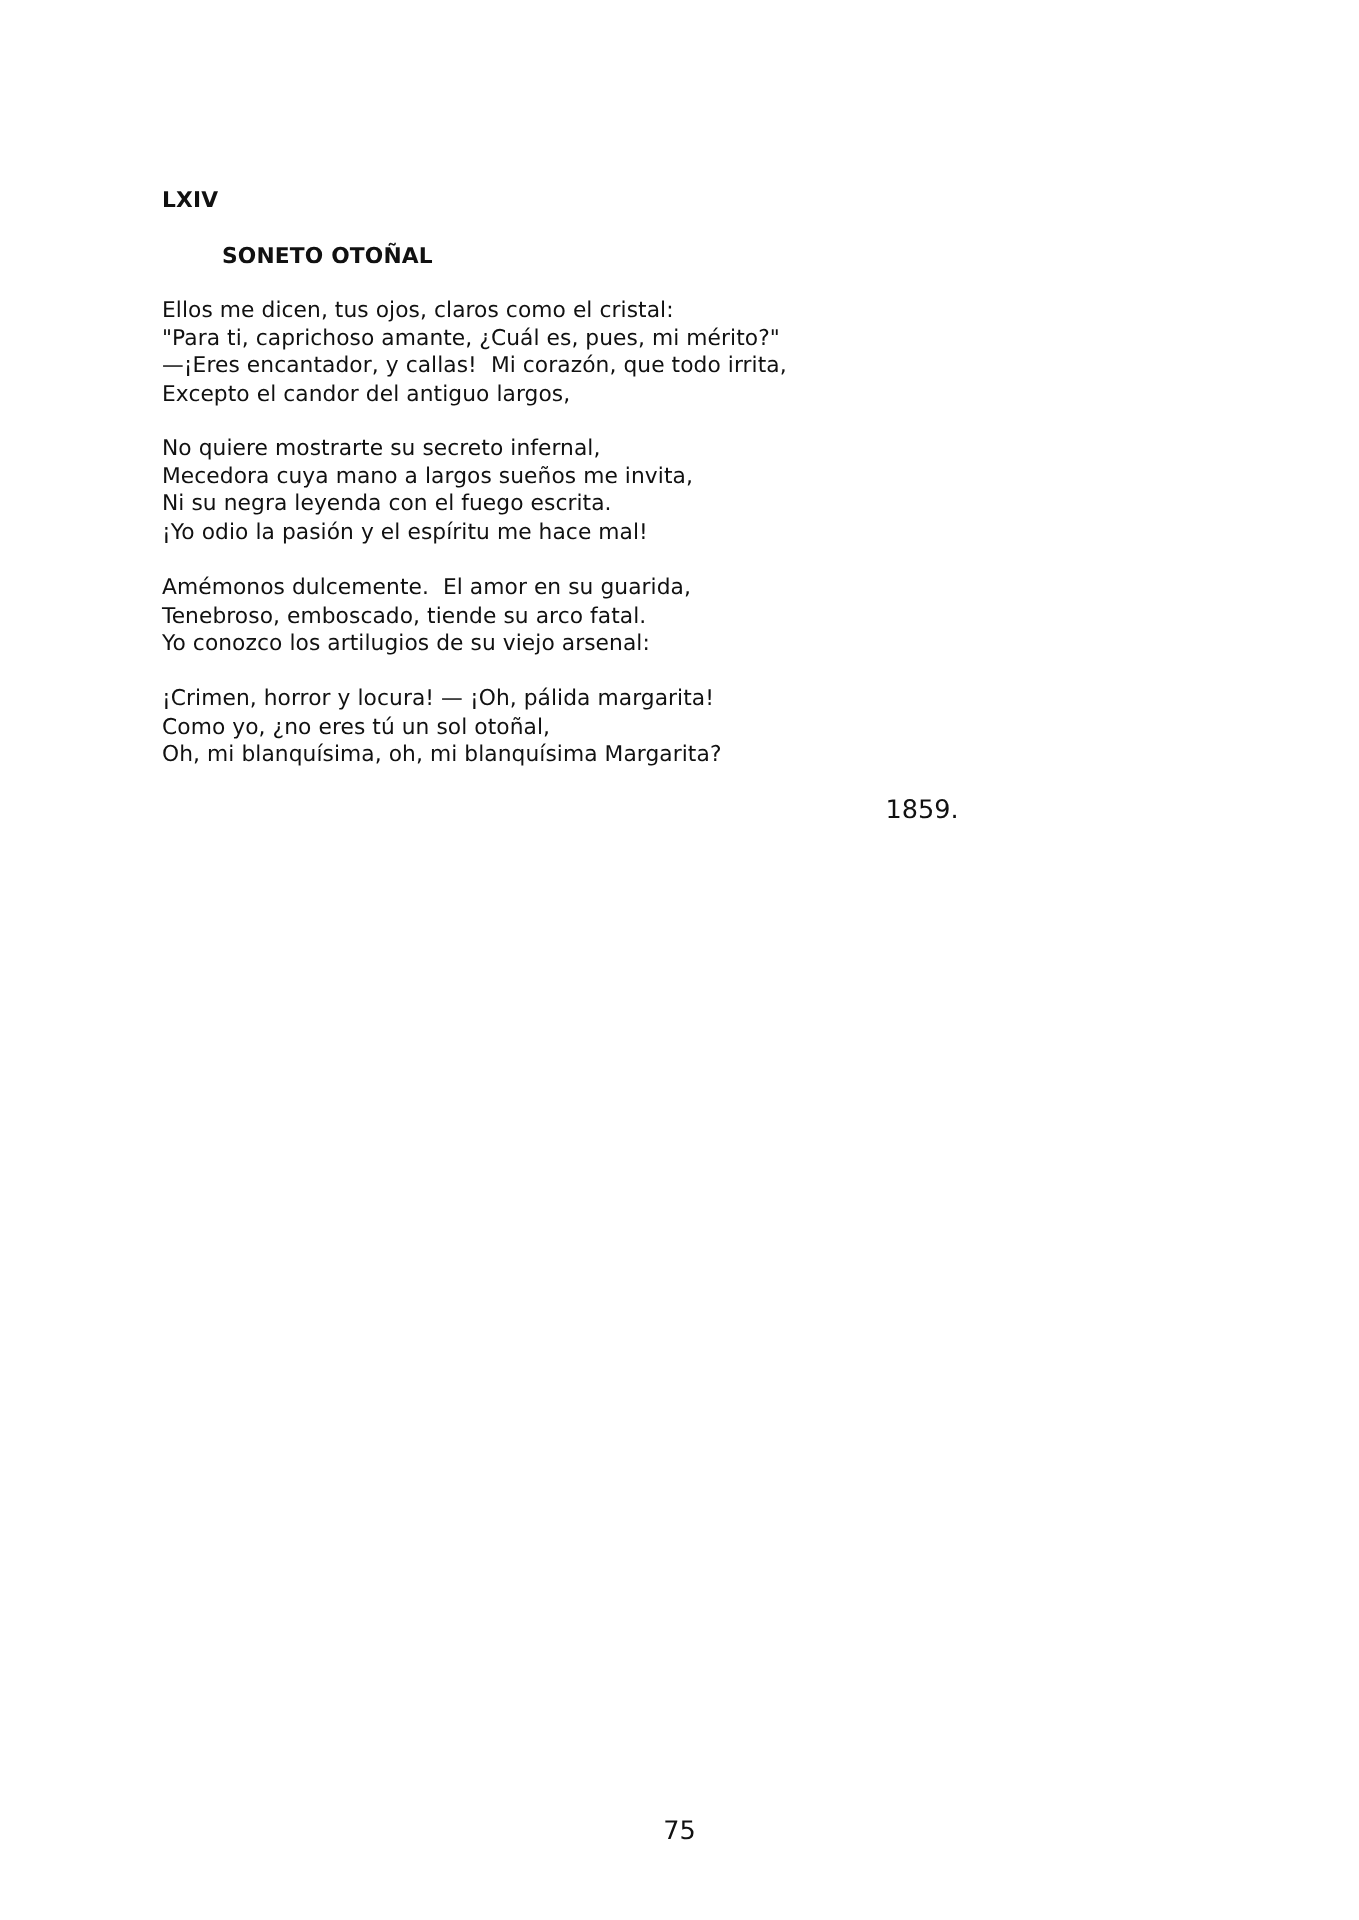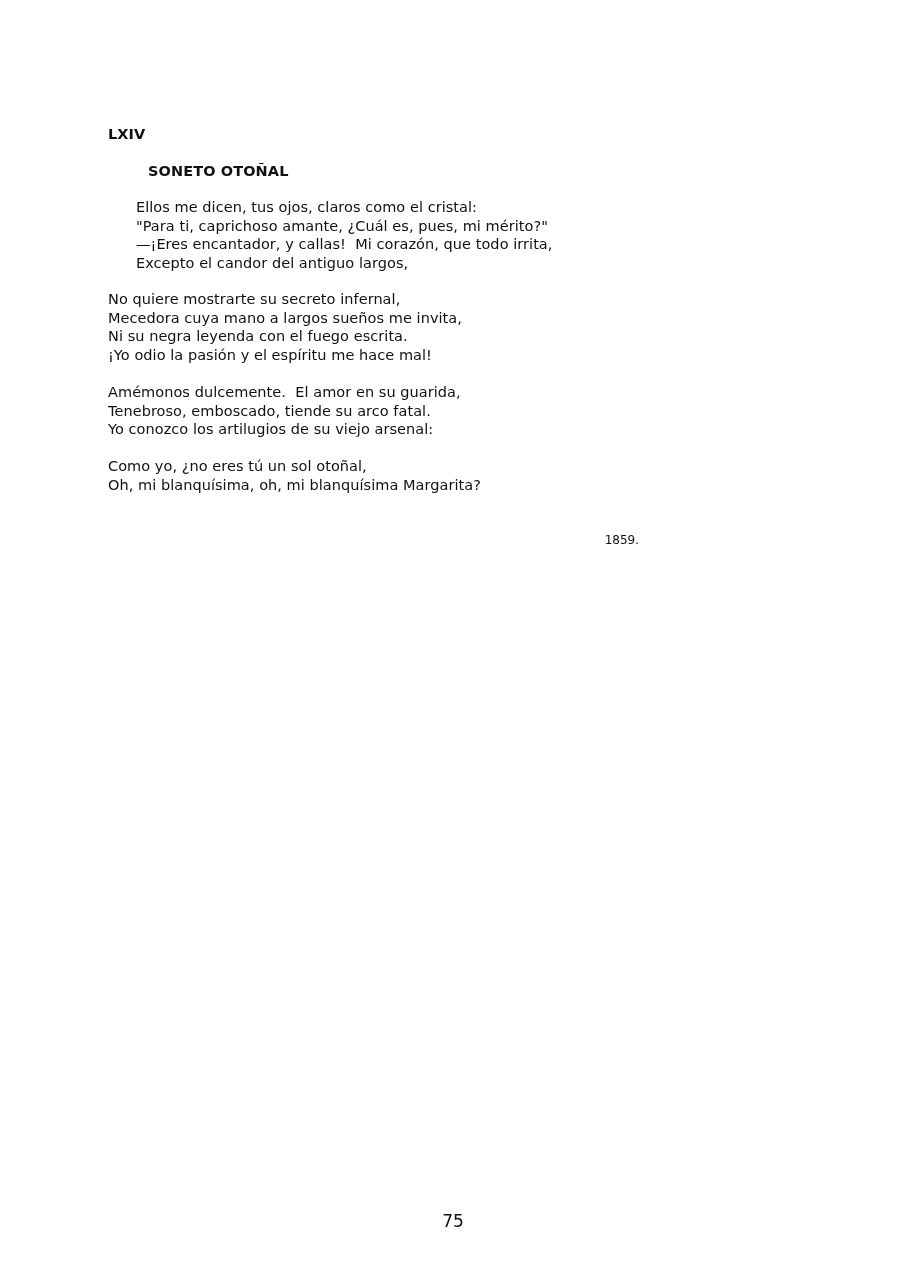--- a/index.html
+++ b/index.html
@@ -38,29 +38,29 @@
       padding: 0;
       list-style: none;
     }
     .stanza .line {
       font-size: 14.5px;
       line-height: 18.5px;
       height: 18.5px;
       white-space: pre;
       letter-spacing: 0.05px;
     }
-    .s1 { top: 182px; margin-left: 28px; }
+    .s1 { top: 182px; }
     .s2 { top: 274px; }
     .s3 { top: 367px; }
     .s4 { top: 441px; }
     .date {
       position: absolute;
       top: 515px;
       right: 108px;
-      font-size: 12px;
+      font-size: 17px;
       line-height: 18px;
       white-space: pre;
     }
     .page-number {
       position: absolute;
       top: 1196px;
       left: 0;
       width: 906px;
       text-align: center;
       font-size: 17px;
@@ -89,20 +89,21 @@
     <li class="line">¡Yo odio la pasión y el espíritu me hace mal!</li>
   </ul>
 
   <ul class="stanza s3">
     <li class="line">Amémonos dulcemente.  El amor en su guarida,</li>
     <li class="line">Tenebroso, emboscado, tiende su arco fatal.</li>
     <li class="line">Yo conozco los artilugios de su viejo arsenal:</li>
   </ul>
 
   <ul class="stanza s4">
+    <li class="line">¡Crimen, horror y locura! — ¡Oh, pálida margarita!</li>
     <li class="line">Como yo, ¿no eres tú un sol otoñal,</li>
     <li class="line">Oh, mi blanquísima, oh, mi blanquísima Margarita?</li>
   </ul>
 
   <div class="date">1859.</div>
 
   <div class="page-number">75</div>
 
 </div>
 

